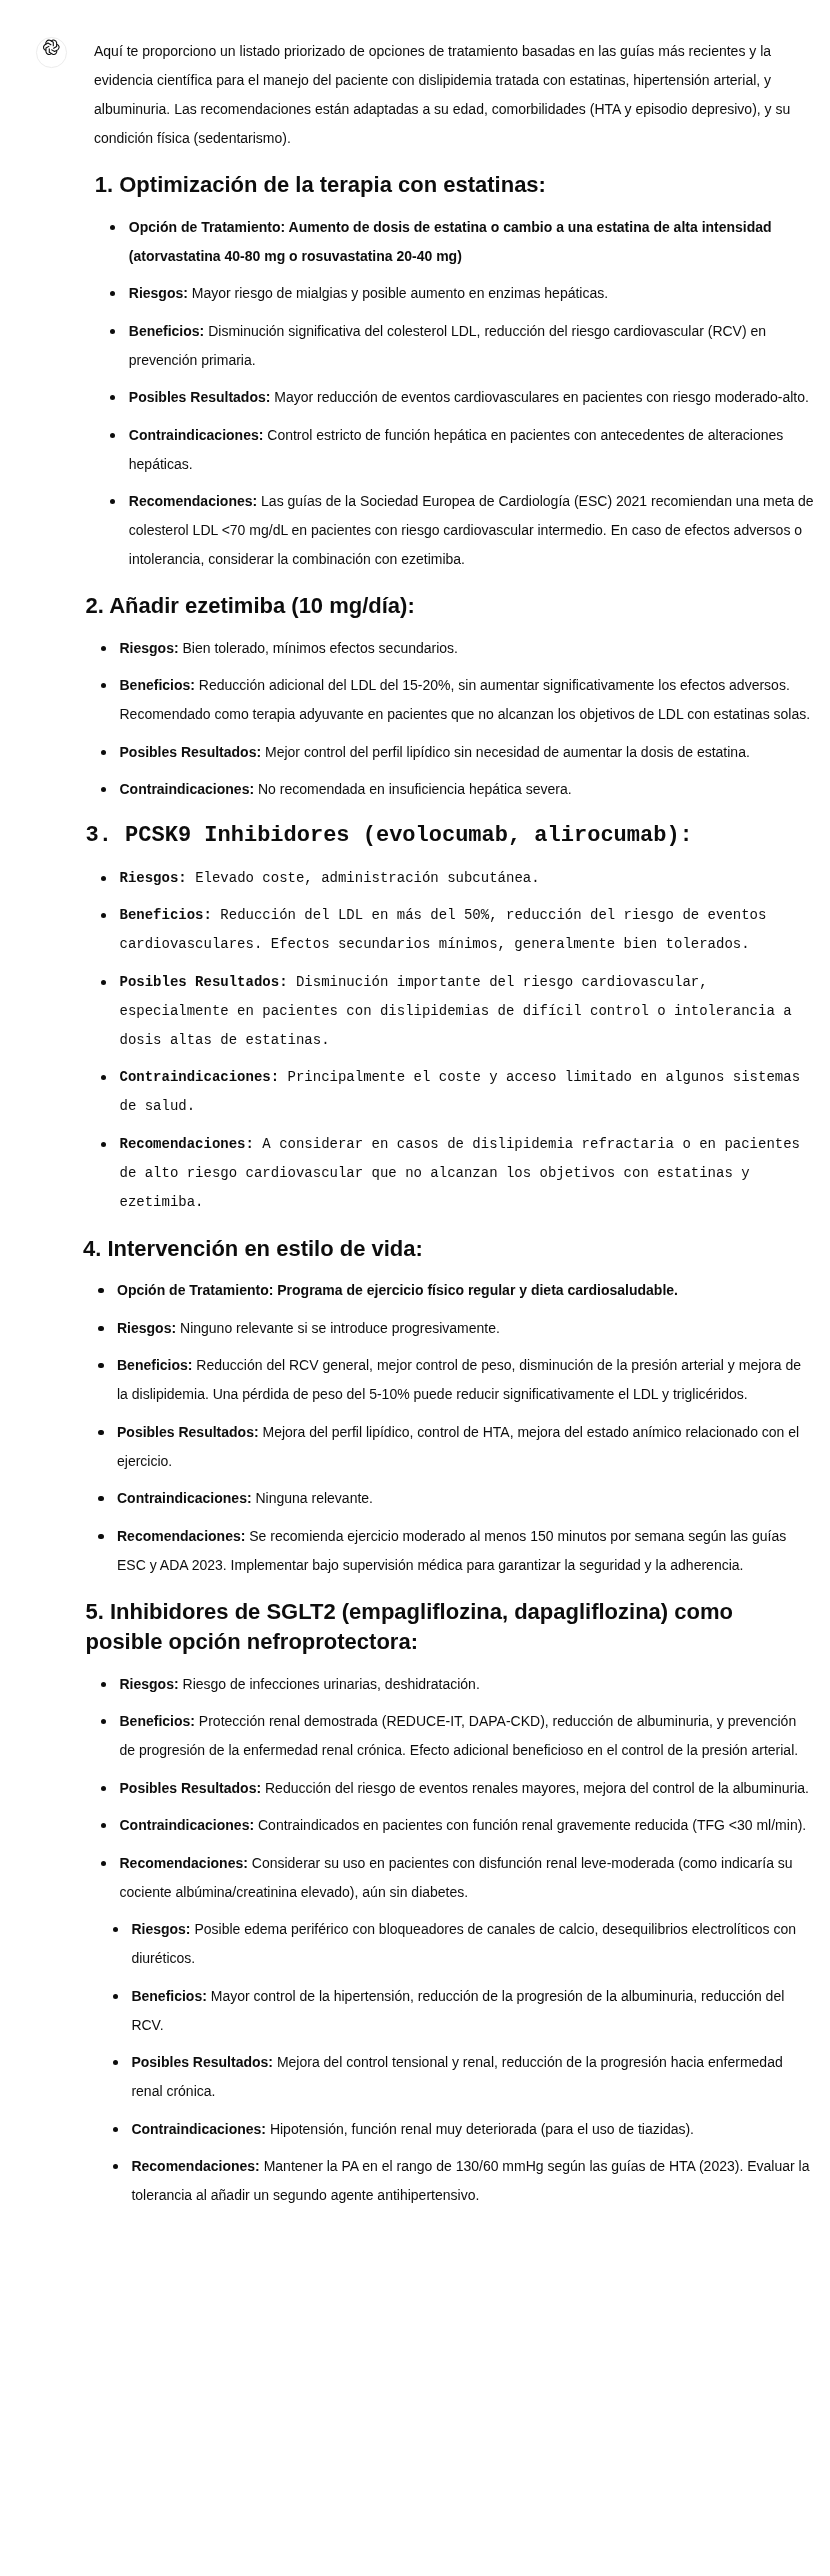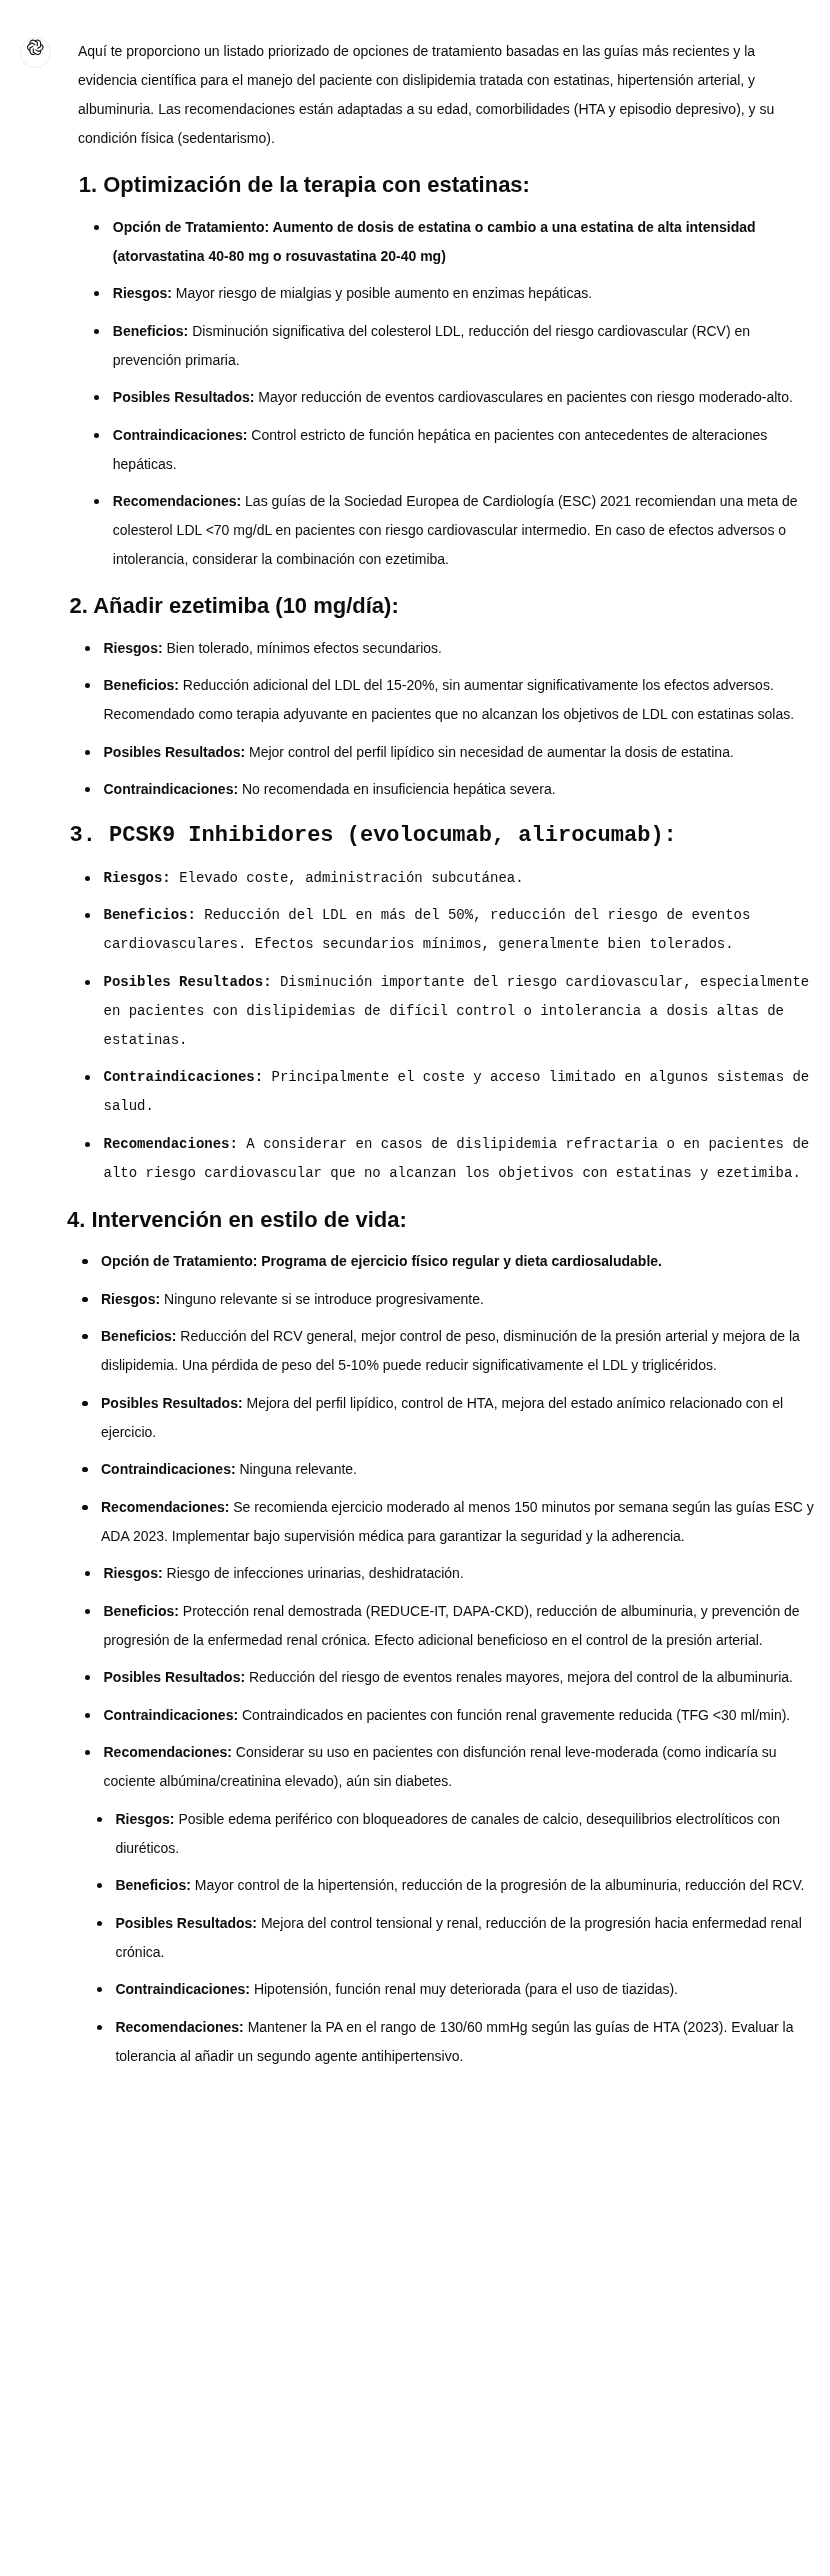--- a/index.html
+++ b/index.html
@@ -7,20 +7,21 @@
     width: 830px;
     min-height: 2576px;
     font-family: "Liberation Sans", "DejaVu Sans", sans-serif;
     color: #0d0d0d;
     font-size: 14px;
     line-height: 29px;
   }
   .message {
     position: relative;
     padding: 37px 16px 34px 78px;
+    margin-left: 16px;
   }
   .avatar {
     position: absolute;
     left: 20.3px;
     top: 37px;
     width: 30.5px;
     height: 30.5px;
     border-radius: 50%;
     border: 0.8px solid #ececec;
     display: flex;
@@ -123,20 +124,21 @@
         <ul class="items">
           <li class="item-bold"><span class="label">Opción de Tratamiento:</span> <span>Programa de ejercicio físico regular y dieta cardiosaludable.</span></li>
           <li><span class="label">Riesgos:</span> <span>Ninguno relevante si se introduce progresivamente.</span></li>
           <li><span class="label">Beneficios:</span> <span>Reducción del RCV general, mejor control de peso, disminución de la presión arterial y mejora de la dislipidemia. Una pérdida de peso del 5-10% puede reducir significativamente el LDL y triglicéridos.</span></li>
           <li><span class="label">Posibles Resultados:</span> <span>Mejora del perfil lipídico, control de HTA, mejora del estado anímico relacionado con el ejercicio.</span></li>
           <li><span class="label">Contraindicaciones:</span> <span>Ninguna relevante.</span></li>
           <li><span class="label">Recomendaciones:</span> <span>Se recomienda ejercicio moderado al menos 150 minutos por semana según las guías ESC y ADA 2023. Implementar bajo supervisión médica para garantizar la seguridad y la adherencia.</span></li>
         </ul>
       </div>
       <div class="section sec-5">
+        <h3 class="section-title">5. Inhibidores de SGLT2 (empagliflozina, dapagliflozina) como posible opción nefroprotectora:</h3>
         <ul class="items">
           <li><span class="label">Riesgos:</span> <span>Riesgo de infecciones urinarias, deshidratación.</span></li>
           <li><span class="label">Beneficios:</span> <span>Protección renal demostrada (REDUCE-IT, DAPA-CKD), reducción de albuminuria, y prevención de progresión de la enfermedad renal crónica. Efecto adicional beneficioso en el control de la presión arterial.</span></li>
           <li><span class="label">Posibles Resultados:</span> <span>Reducción del riesgo de eventos renales mayores, mejora del control de la albuminuria.</span></li>
           <li><span class="label">Contraindicaciones:</span> <span>Contraindicados en pacientes con función renal gravemente reducida (TFG &lt;30 ml/min).</span></li>
           <li><span class="label">Recomendaciones:</span> <span>Considerar su uso en pacientes con disfunción renal leve-moderada (como indicaría su cociente albúmina/creatinina elevado), aún sin diabetes.</span></li>
         </ul>
       </div>
       <div class="section sec-6">
         <ul class="items">

